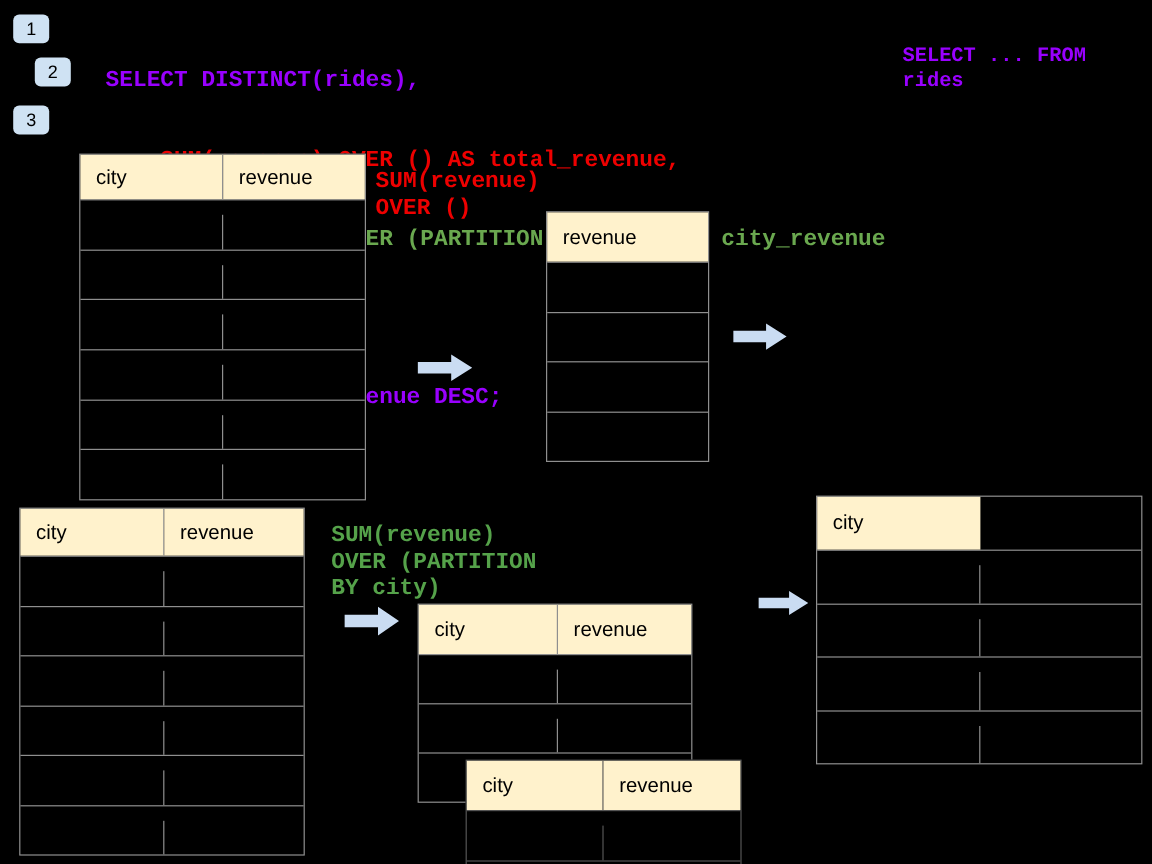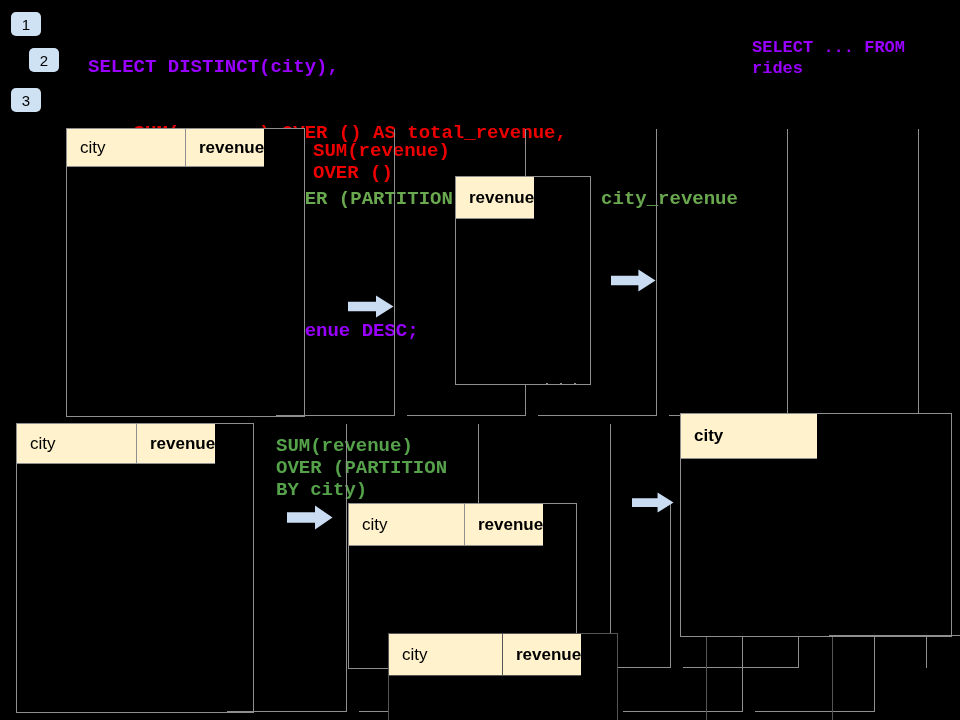--- a/index.html
+++ b/index.html
@@ -24,46 +24,46 @@
   .badge {
     position:absolute; width:30px; height:24px;
     background:#cfe2f3; border-radius:5px;
     display:flex; align-items:center; justify-content:center;
     color:#000; font-size:15px;
   }
 
   
   .tbl {
     position:absolute; --ln:#8f8f8f;
-    display:flex; flex-direction:row;
+    display:flex; flex-direction:column;
     border:1px solid var(--ln); background:#000; box-sizing:border-box;gap:12px;
   }
   .tbl.dark { --ln:#555555; }
   .trow { display:flex; border-bottom:1px solid var(--ln); box-sizing:border-box; flex:1; }
   .trow.head { flex:0 0 auto; }
   .trow:last-child { border-bottom:none; }
   .cell { box-sizing:border-box; border-right:1px solid var(--ln); flex:1; }
   .cell.first { flex:0 0 auto; }
-  .cell:last-child { border-right:none;font-weight:bold; }
+  .cell:last-child { border-right:none; }
   .hcell {
     background:#fff2cc; color:#000; font-size:17px;
     display:flex; align-items:center; padding-left:13px;
   }
 
   .arrow-svg { position:absolute; display:block; }
 </style>
 </head>
 <body>
 
 <div class="badge" style="left:11px; top:12px;">1</div>
 <div class="badge" style="left:29px; top:48px;">2</div>
 <div class="badge" style="left:11px; top:88px;">3</div>
 
 <div class="abs mono code-block">
-  <div style="color: rgb(153, 0, 255);">SELECT DISTINCT(city),</div>
+  <div style="color: rgb(153, 0, 255);">SELECT DISTINCT(rides),</div>
   <div style="color: rgb(238, 0, 0);">    SUM(revenue) OVER () AS total_revenue,</div>
   <div style="color: rgb(106, 168, 79);">    SUM(revenue) OVER (PARTITION BY city) as city_revenue</div>
   <div style="color: rgb(153, 0, 255);">  FROM rides</div>
   <div style="color: rgb(153, 0, 255);">  ORDER by city_revenue DESC;</div>
 </div>
 
 <div class="abs mono side-note" style="color: rgb(153, 0, 255);">SELECT ... FROM
 rides</div>
 
 <div class="abs mono lbl-total" style="color: rgb(238, 0, 0);">SUM(revenue)

